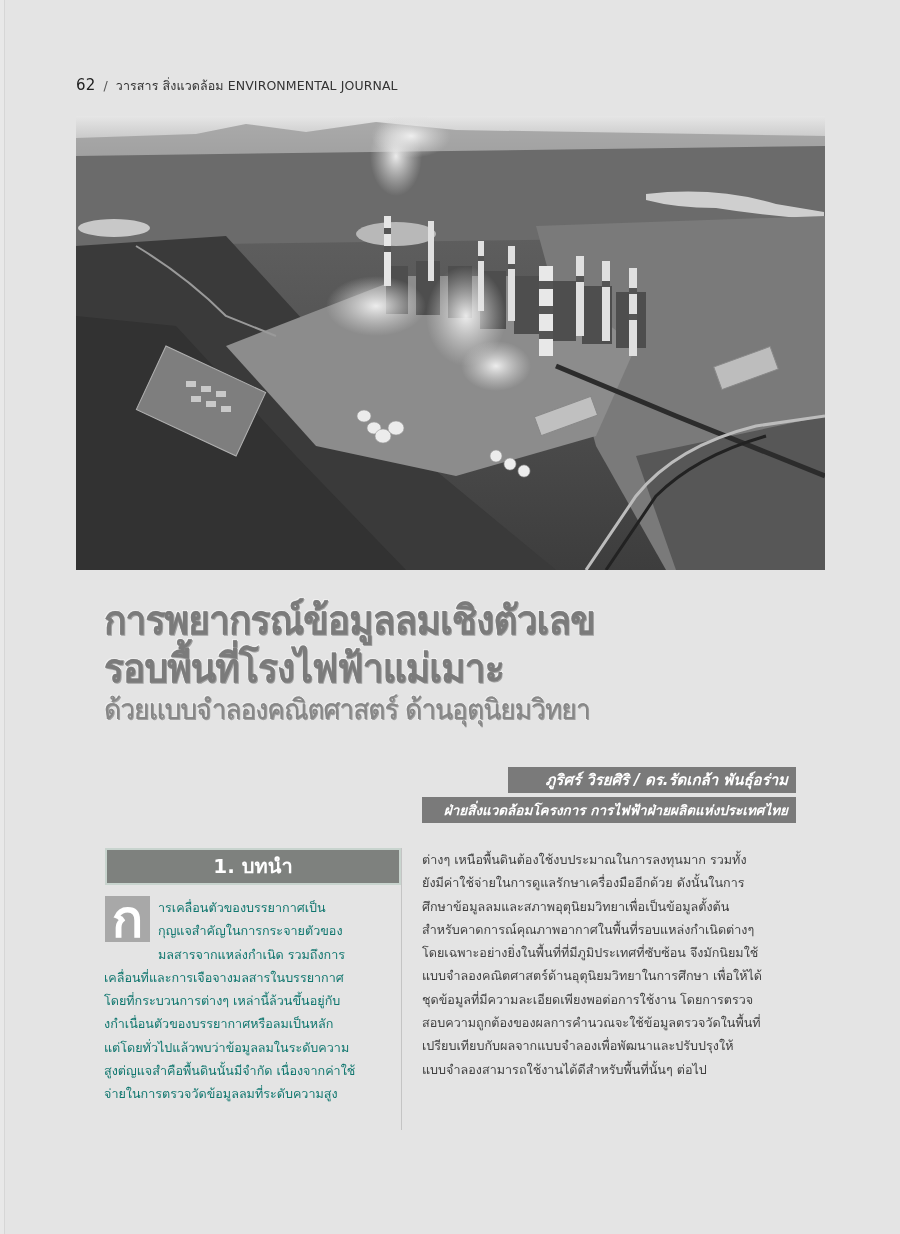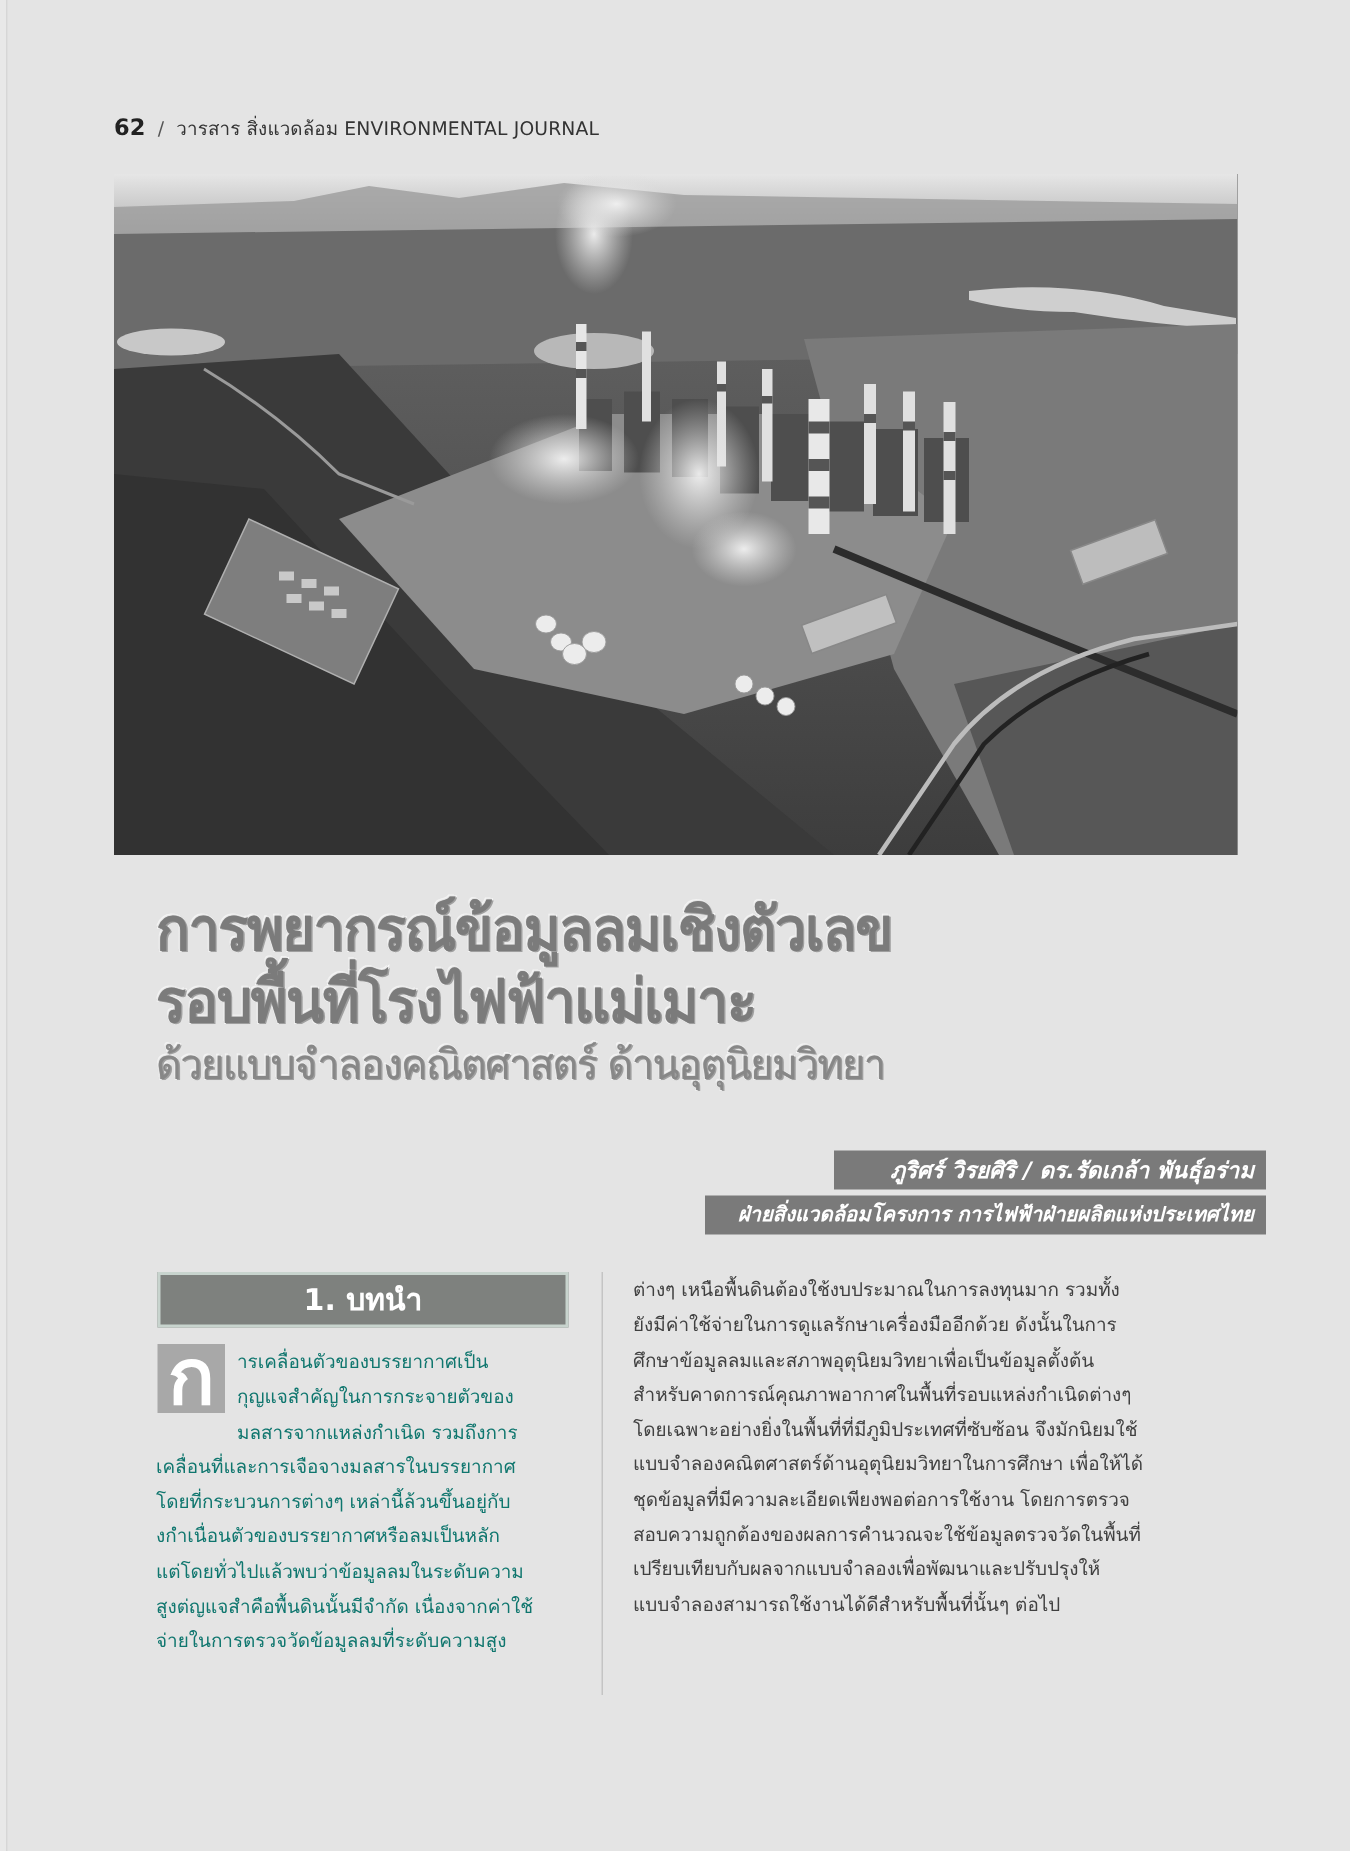--- a/index.html
+++ b/index.html
@@ -25,21 +25,21 @@
     .running-header {
       position: absolute;
       left: 76px;
       top: 76px;
       font-size: 12.5px;
       color: #333;
       letter-spacing: 0.1px;
       white-space: nowrap;
     }
     .running-header .page-num {
-      font-weight: bold;
+      font-weight: normal;
       font-size: 15px;
       color: #222;
     }
     .running-header .sep {
       color: #555;
       margin: 0 4px;
     }
 
     
     .hero-photo {
@@ -87,21 +87,20 @@
 
     
     .author-box {
       position: absolute;
       background: #7a7a7a;
       color: #ffffff;
       font-style: italic;
       font-weight: bold;
       white-space: nowrap;
       box-sizing: border-box;
-      margin-left: 48px;
     }
     .author-box.names {
       left: 508px;
       top: 767px;
       width: 288px;
       height: 26px;
       font-size: 15px;
       line-height: 26px;
       padding-right: 8px;
       text-align: right;
@@ -115,21 +114,21 @@
       line-height: 26px;
       padding-right: 8px;
       text-align: right;
     }
 
     
     .section-heading {
       position: absolute;
       left: 105px;
       top: 848px;
-      width: 274px;
+      width: 296px;
       height: 37px;
       background: #7e817e;
       border: 2px solid #c8d4ce;
       box-sizing: border-box;
       color: #ffffff;
       font-weight: bold;
       font-size: 20px;
       text-align: center;
       line-height: 33px;
     }

